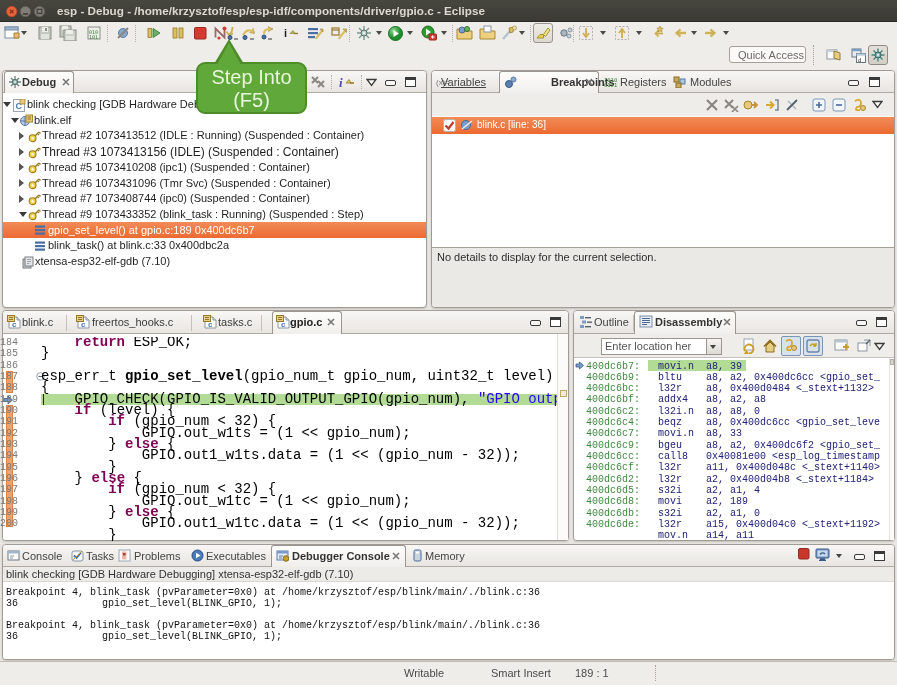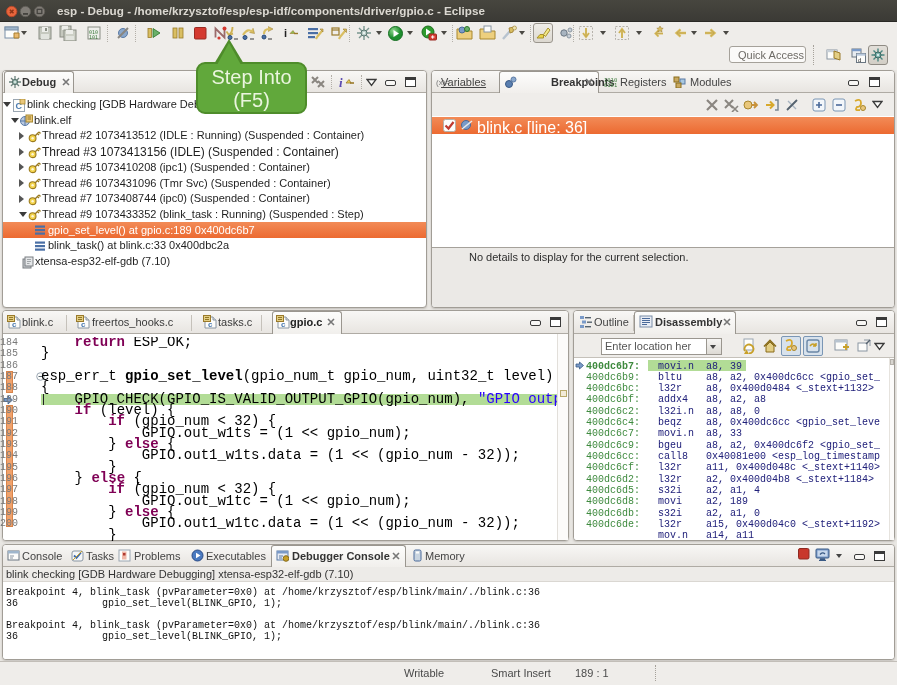--- a/index.html
+++ b/index.html
@@ -393,23 +393,23 @@
   </svg>
 <div class="abs" style="left:432px;top:117px;width:462px;height:17px;background:linear-gradient(#F28B57,#EC6A31);"></div>
 <svg class="abs" style="left:443px;top:118.5px" width="13" height="13" viewBox="0 0 13 13">
     <rect x="0.5" y="0.5" width="12" height="12" rx="2" fill="#FDFDFB" stroke="#B5B1AA"></rect>
     <path d="M2.5 6.5 L5.5 9.5 L10.5 3" stroke="#C03A30" stroke-width="2.2" fill="none"></path>
   </svg>
 <svg class="abs" style="left:460px;top:119px" width="14" height="12" viewBox="0 0 14 12">
     <circle cx="6" cy="6" r="4.5" fill="#7A9AC8" stroke="#4A6A9A"></circle>
     <path d="M2 10 L12 2" stroke="#E8EAEC" stroke-width="1.6"></path>
   </svg>
-<div class="abs" style="left:477px;top:119px;white-space:nowrap;font-size:16px;color:#fff;">blink.c [line: 36]</div>
+<div class="abs" style="left:477px;top:119px;white-space:nowrap;font-size:10px;color:#fff;">blink.c [line: 36]</div>
 <div class="abs" style="left:432px;top:247px;width:462px;height:60px;background:#EBE9E6;border-top:1px solid #A5A19A;border-radius:0 0 3px 3px;"></div>
-<div class="abs" style="left:437px;top:251px;white-space:nowrap;font-size:11px;color:#2E2E2E;margin-left:32px;">No details to display for the current selection.</div>
+<div class="abs" style="left:437px;top:251px;white-space:nowrap;font-size:11px;color:#2E2E2E;">No details to display for the current selection.</div>
 <div class="panel" style="left:2px;top:310px;width:567px;height:231px;"></div>
 <div class="abs" style="left:3px;top:311px;width:565px;height:23px;background:linear-gradient(#F8F7F5,#E8E5E1);border-bottom:1px solid #AFABA4;border-radius:3px 3px 0 0;"></div>
 <svg class="abs" style="left:7px;top:315px" width="14" height="14" viewBox="0 0 14 14">
     <path d="M2 2 L10 2 L13 5 L13 13 L2 13 z" fill="#FDFDFB" stroke="#8A96A2"></path>
     <path d="M10 2 L10 5 L13 5" fill="#D8DCE0" stroke="#8A96A2"></path>
     <rect x="0.5" y="0.5" width="7" height="6" fill="#E3CE84" stroke="#9A7A2A"></rect>
     <path d="M2 2.5 l4 0 M2 4.5 l4 0" stroke="#8A6D1A" stroke-width="0.9"></path>
     <text x="5" y="12" font-size="8" font-weight="bold" fill="#4A7AB0">c</text>
   </svg>
 <div class="abs" style="left:22px;top:316px;white-space:nowrap;font-size:11px;color:#3A3A3A;">blink.c</div>
@@ -555,21 +555,21 @@
     <path d="M10 6 L14 2" stroke="#55626E" stroke-width="1.4"></path>
   </svg>
 <svg class="abs" style="left:874px;top:342px" width="11" height="9" viewBox="0 0 11 9">
     <path d="M1 1.5 L10 1.5 L5.5 7.5 z" fill="#FDFDFB" stroke="#3A3A3A" stroke-width="1.3"></path>
   </svg>
 <div class="abs" style="left:574px;top:358px;width:320px;height:182px;background:#fff;overflow:hidden;border-radius:0 0 3px 3px;"></div>
 <div class="abs" style="left:648px;top:359.5px;width:98px;height:11.5px;background:#B2DC96;"></div>
 <svg class="abs" style="left:575px;top:361px" width="10" height="9" viewBox="0 0 10 9">
     <path d="M1 3 L4.5 3 L4.5 1 L8.5 4.5 L4.5 8 L4.5 6 L1 6 z" fill="#7A9AC8" stroke="#3A5A85" stroke-width="0.8"></path>
   </svg>
-<pre class="abs" style="left:586px;top:360.5px;width:304px;font-size:10px;line-height:11.33px;overflow:hidden;"><span style="color:#3E8A3E;font-weight:bold;">400dc6b7:</span>&nbsp;&nbsp;&nbsp;<span style="color:#20207A;">movi.n&nbsp;&nbsp;a8, 39</span>
+<pre class="abs" style="left:586px;top:360.5px;width:304px;font-size:10px;line-height:11.33px;overflow:hidden;"><span style="color:#3E8A3E;">400dc6b7:</span>&nbsp;&nbsp;&nbsp;<span style="color:#20207A;">movi.n&nbsp;&nbsp;a8, 39</span>
 <span style="color:#3E8A3E;">400dc6b9:</span>&nbsp;&nbsp;&nbsp;<span style="color:#20207A;">bltu&nbsp;&nbsp;&nbsp;&nbsp;a8, a2, 0x400dc6cc &lt;gpio_set_</span>
 <span style="color:#3E8A3E;">400dc6bc:</span>&nbsp;&nbsp;&nbsp;<span style="color:#20207A;">l32r&nbsp;&nbsp;&nbsp;&nbsp;a8, 0x400d0484 &lt;_stext+1132&gt;</span>
 <span style="color:#3E8A3E;">400dc6bf:</span>&nbsp;&nbsp;&nbsp;<span style="color:#20207A;">addx4&nbsp;&nbsp;&nbsp;a8, a2, a8</span>
 <span style="color:#3E8A3E;">400dc6c2:</span>&nbsp;&nbsp;&nbsp;<span style="color:#20207A;">l32i.n&nbsp;&nbsp;a8, a8, 0</span>
 <span style="color:#3E8A3E;">400dc6c4:</span>&nbsp;&nbsp;&nbsp;<span style="color:#20207A;">beqz&nbsp;&nbsp;&nbsp;&nbsp;a8, 0x400dc6cc &lt;gpio_set_leve</span>
 <span style="color:#3E8A3E;">400dc6c7:</span>&nbsp;&nbsp;&nbsp;<span style="color:#20207A;">movi.n&nbsp;&nbsp;a8, 33</span>
 <span style="color:#3E8A3E;">400dc6c9:</span>&nbsp;&nbsp;&nbsp;<span style="color:#20207A;">bgeu&nbsp;&nbsp;&nbsp;&nbsp;a8, a2, 0x400dc6f2 &lt;gpio_set_</span>
 <span style="color:#3E8A3E;">400dc6cc:</span>&nbsp;&nbsp;&nbsp;<span style="color:#20207A;">call8&nbsp;&nbsp;&nbsp;0x40081e00 &lt;esp_log_timestamp</span>
 <span style="color:#3E8A3E;">400dc6cf:</span>&nbsp;&nbsp;&nbsp;<span style="color:#20207A;">l32r&nbsp;&nbsp;&nbsp;&nbsp;a11, 0x400d048c &lt;_stext+1140&gt;</span>
 <span style="color:#3E8A3E;">400dc6d2:</span>&nbsp;&nbsp;&nbsp;<span style="color:#20207A;">l32r&nbsp;&nbsp;&nbsp;&nbsp;a2, 0x400d04b8 &lt;_stext+1184&gt;</span>

